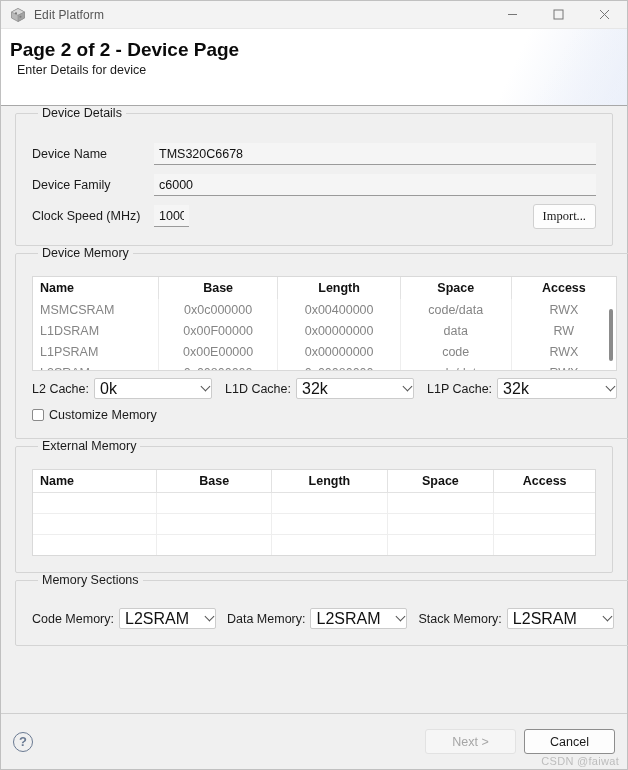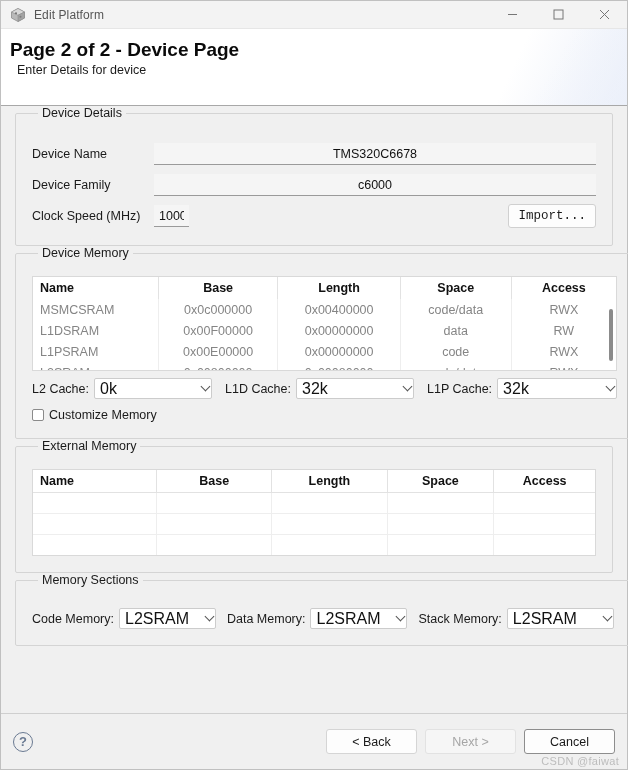--- a/index.html
+++ b/index.html
@@ -112,24 +112,24 @@
     background: #f5f5f5;
     border: none;
     border-bottom: 1px solid #9a9a9a;
     height: 22px;
     font-size: 12.5px;
     color: #111;
     font-family: "Liberation Sans", sans-serif;
     padding: 0 5px;
     outline: none;
   }
-  .txtfield.wide { flex: 1 1 auto; text-align: center; }
+  .txtfield.wide { flex: 1 1 auto; }
   .txtfield.small { width: 35px; flex: 0 0 35px; }
   .btn {
-    font-family: Liberation Mono, monospace;
+    font-family: Liberation Serif, serif;
     font-size: 12.5px;
     color: #1a1a1a;
     background: #fdfdfd;
     border: 1px solid #d0d0d0;
     border-radius: 3px;
     padding: 4px 9px;
     cursor: pointer;
   }
   .import-wrap { margin-left: auto; }
 
@@ -512,20 +512,19 @@
           <span class="chev"></span>
         </div>
       </div>
     </fieldset>
 
   </div>
 
   <div class="footer">
     <div class="help-icon">?</div>
     <div class="btn-group">
-      <button class="wbtn">&lt; Back</button>
       <button class="wbtn disabled">Next &gt;</button>
       <button class="wbtn default">Cancel</button>
     </div>
     <div class="watermark">CSDN @faiwat</div>
   </div>
 
 </div>
 
 </body></html>

